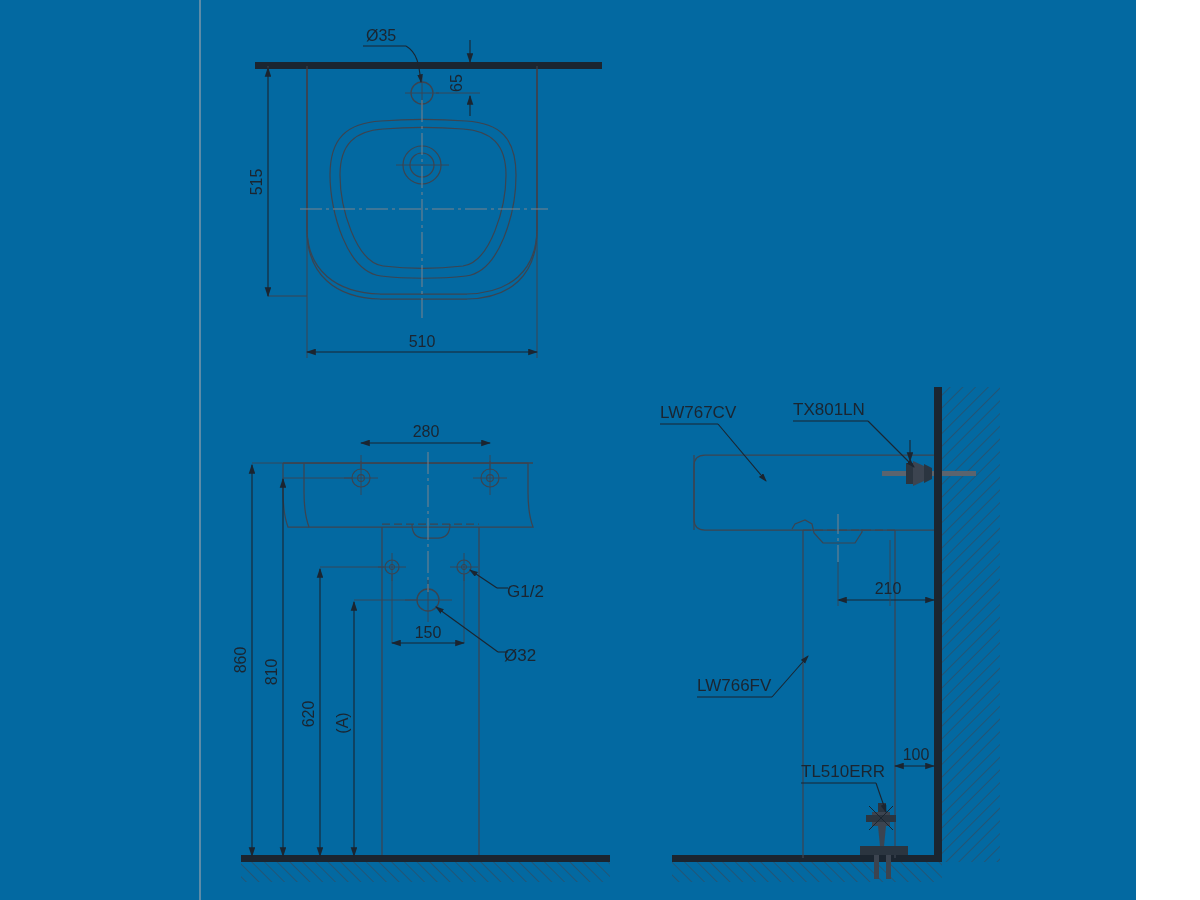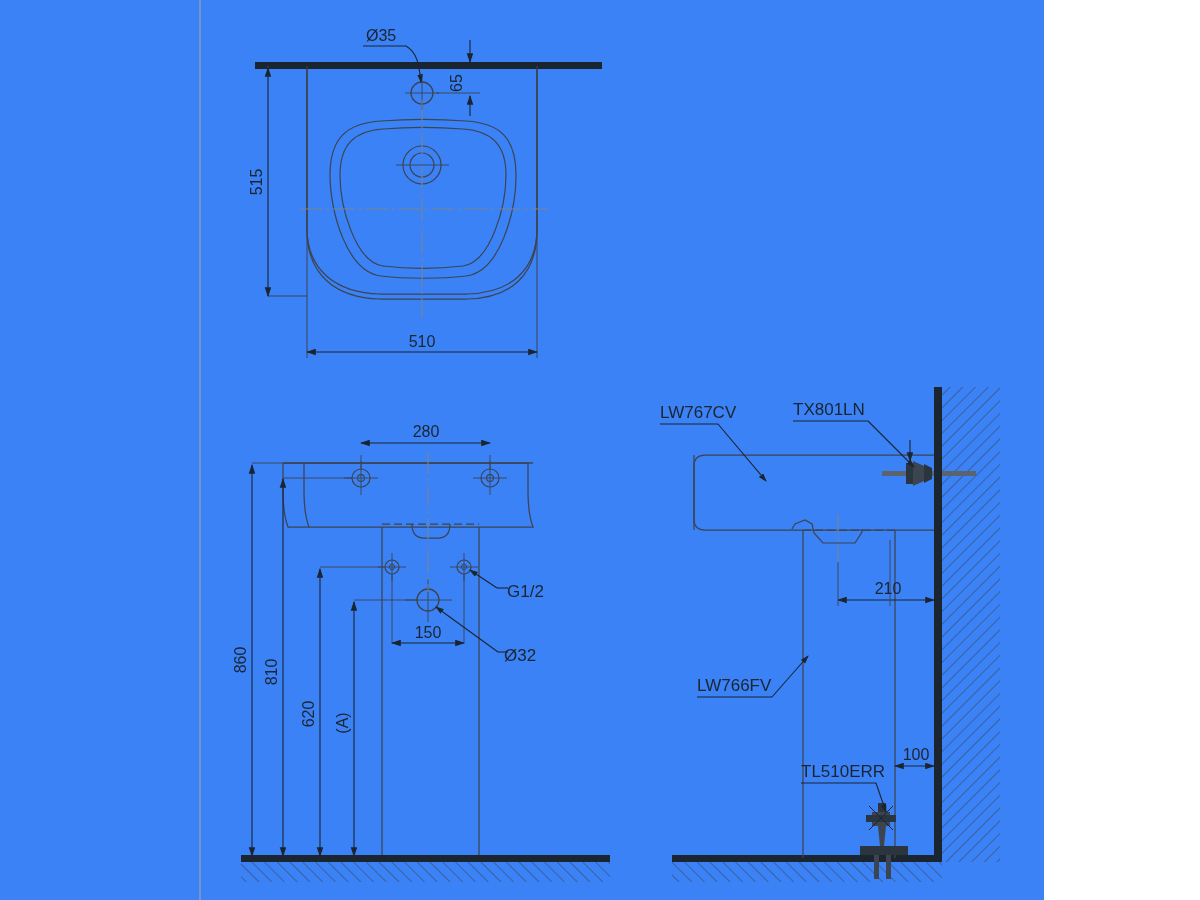--- a/index.html
+++ b/index.html
@@ -1,17 +1,17 @@
 <!DOCTYPE html>
 <html><head>
 <meta charset="utf-8">
 <style>
   html,body{margin:0;padding:0;background:#ffffff;}
   body{width:1200px;height:900px;font-family:"Liberation Sans",sans-serif;overflow:hidden;}
-  #root{position:relative;width:1044px;height:900px;background:#3b82f6;}
+  #root{position:relative;width:1136px;height:900px;background:#0369a1;}
   svg{display:block;}
   text{font-family:"Liberation Sans",sans-serif;fill:#1b2530;}
 </style>
 </head>
 <body>
 
 <div id="root">
 <svg width="1200" height="900" viewBox="0 0 1200 900">
 
   <defs>

